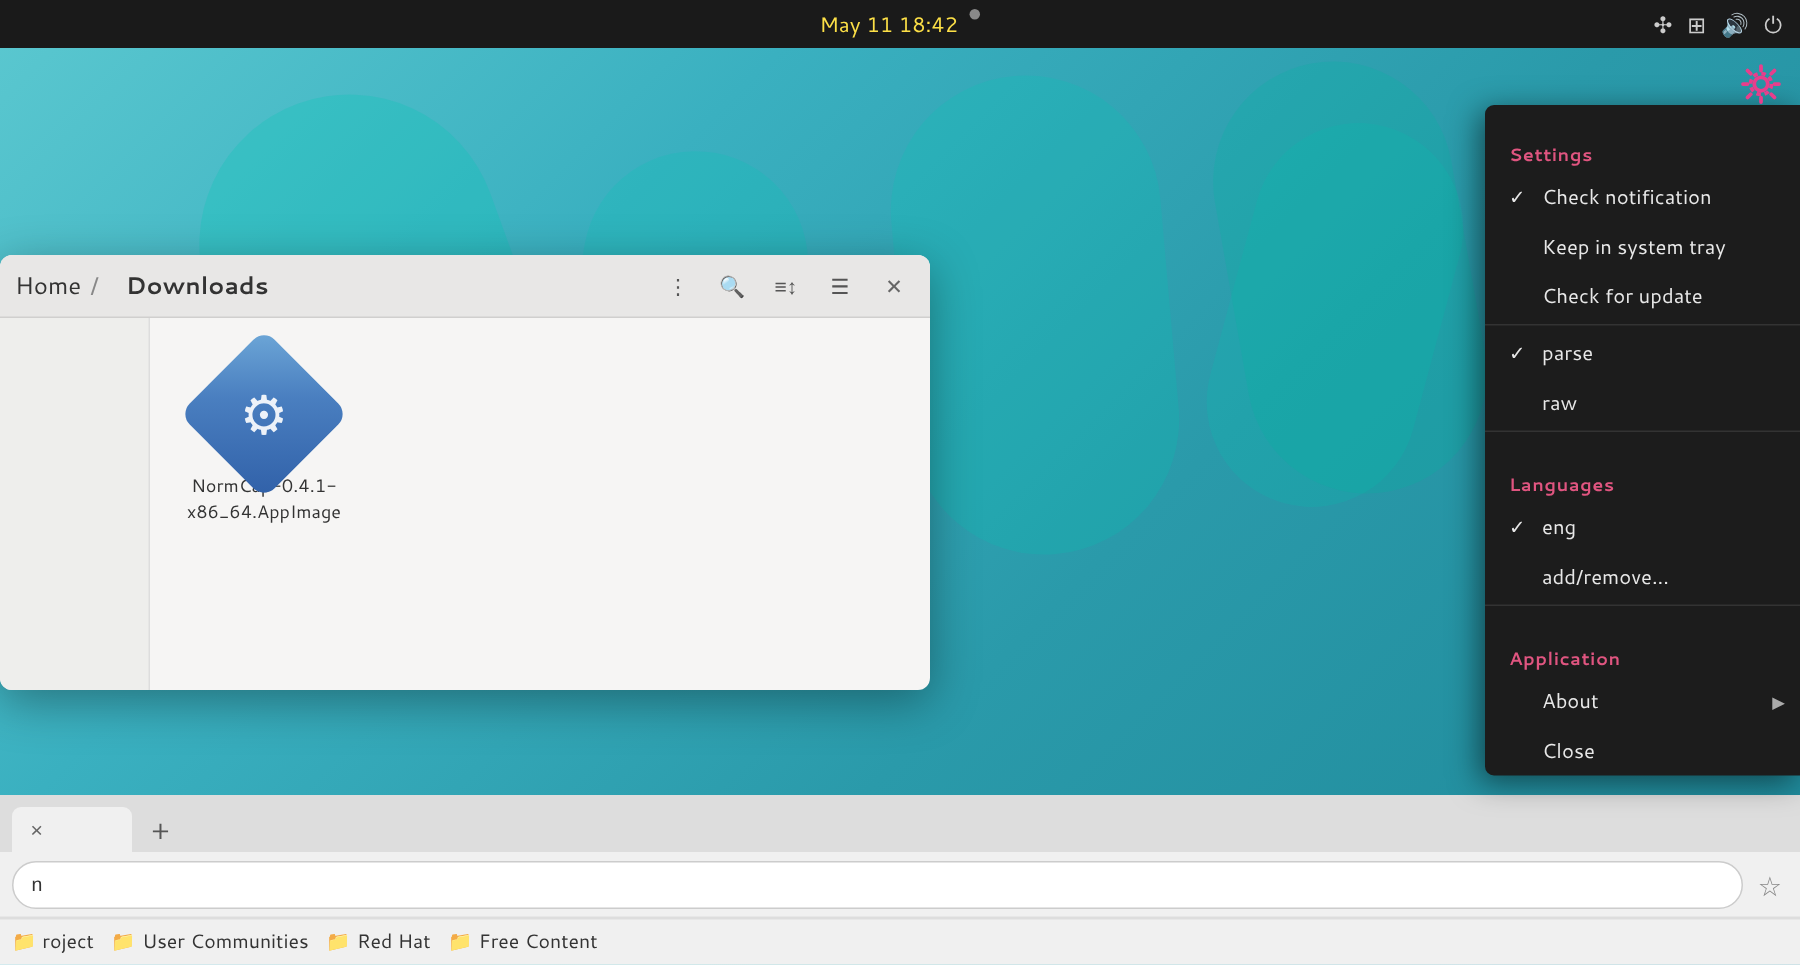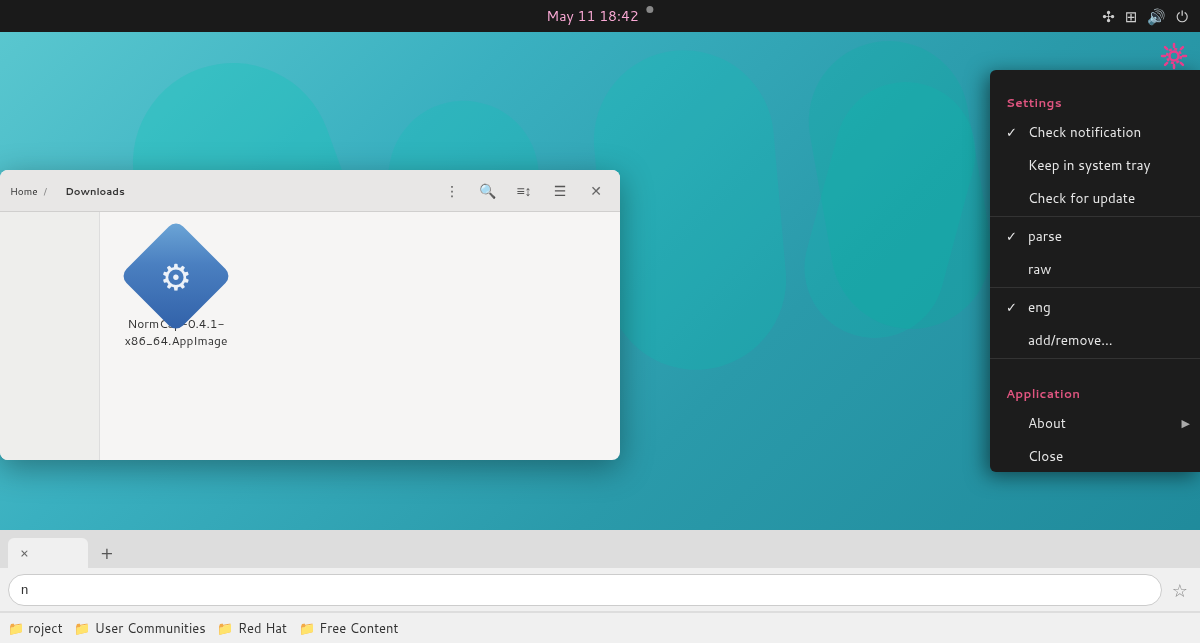--- a/index.html
+++ b/index.html
@@ -31,21 +31,21 @@
       display: flex;
       align-items: center;
       justify-content: space-between;
       z-index: 100;
       padding: 0 12px;
     }
 
     #topbar-center {
       display: flex;
       gap: 8px;
-      color: #f9a8d4;
+      color: #fde047;
       font-size: 14px;
       font-weight: 500;
       position: absolute;
       left: 50%;
       transform: translateX(-50%);
     }
 
     #topbar-right {
       display: flex;
       align-items: center;
@@ -80,21 +80,21 @@
       align-items: center;
       padding: 0 10px;
       border-bottom: 1px solid #d0cfce;
     }
 
     #fm-breadcrumb {
       display: flex;
       align-items: flex-start;
       gap: 6px;
       flex: 1;
-      font-size: 10px;
+      font-size: 16px;
       color: #333;
     }
 
     #fm-breadcrumb .sep {
       color: #888;
     }
 
     #fm-breadcrumb .current {
       font-weight: 600;
       margin-left: 12px;
@@ -501,20 +501,21 @@
     <div class="menu-divider"></div>
     <div class="menu-item">
       <span class="menu-check">✓</span>
       <span>parse</span>
     </div>
     <div class="menu-item">
       <span class="menu-check"> </span>
       <span>raw</span>
     </div>
     <div class="menu-divider"></div>
+    <div class="menu-section-title">Languages</div>
     <div class="menu-item">
       <span class="menu-check">✓</span>
       <span>eng</span>
     </div>
     <div class="menu-item">
       <span class="menu-check"> </span>
       <span>add/remove...</span>
     </div>
     <div class="menu-divider"></div>
     <div class="menu-section-title">Application</div>

